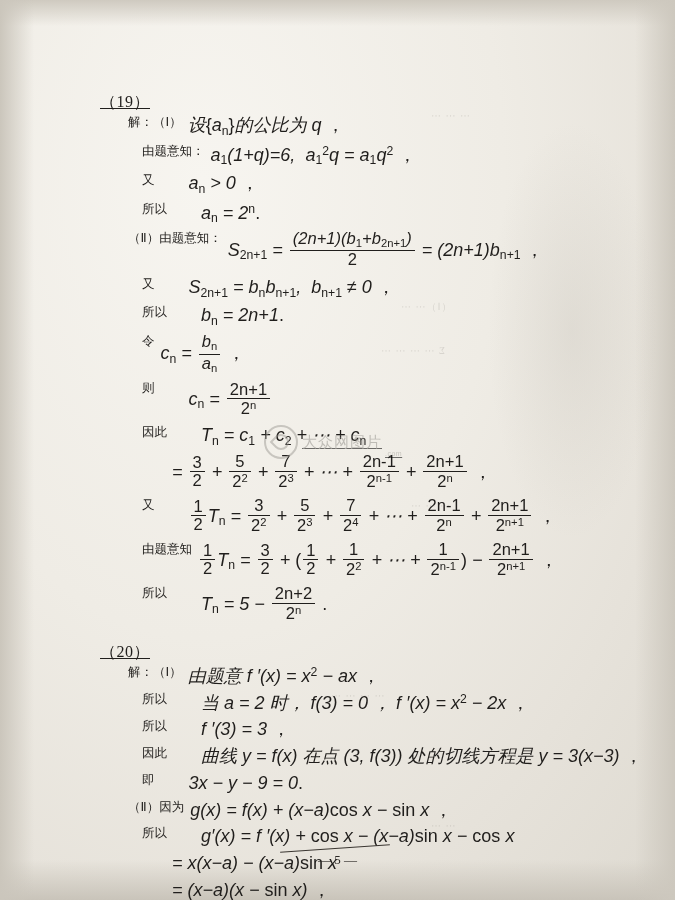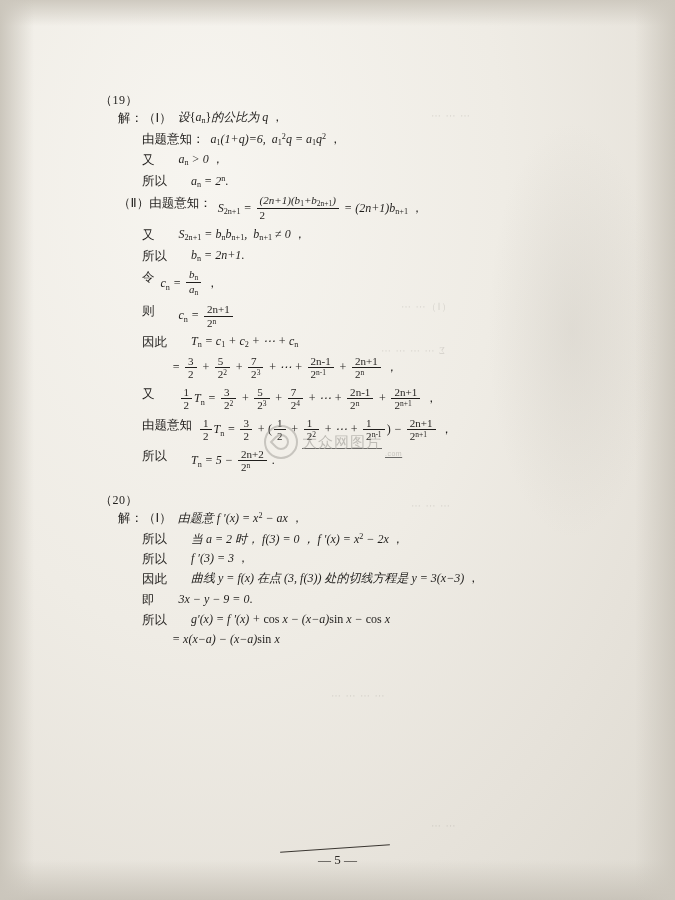--- a/index.html
+++ b/index.html
@@ -59,54 +59,56 @@
   }
 
   .content {
     position: absolute;
     left: 100px;
     top: 92px;
     width: 500px;
     color: #201e1c;
   }
   .qnum {
-    font-size: 12px;
+    font-size: 16px;
     margin: 0 0 2px 0;
     letter-spacing: 0.5px;
+    text-decoration: underline;
   }
   .block { margin-bottom: 4px; }
   .line {
     display: flex;
     align-items: flex-start;
     font-size: 12.5px;
     line-height: 1.15;
     margin: 0 0 6px 0;
     white-space: nowrap;
   }
   .lbl {
     flex: 0 0 auto;
     padding-right: 6px;
     font-size: 12.5px;
   }
-  .ind1 { margin-left: 18px; }
+  .ind1 { margin-left: 28px; }
   .ind2 { margin-left: 42px; }
   .ind3 { margin-left: 72px; }
   .math {
-    font-family: Liberation Serif, serif;
+    font-family: Liberation Sans, sans-serif;
     font-style: italic;
-    font-size: 12px;
+    font-size: 18px;
   }
   .math .up { font-style: normal; }
   sub, sup { font-style: normal; font-size: 0.68em; }
   sub { vertical-align: -0.3em; }
   sup { vertical-align: 0.45em; }
   .frac {
     display: inline-flex;
     flex-direction: column;
     vertical-align: middle;
+    text-align: center;
     font-size: 0.92em;
     margin: 0 2px;
     position: relative;
     top: -0.05em;
   }
   .frac .num { padding: 0 3px; line-height: 1.05; }
   .frac .den { padding: 0 3px; border-top: 1px solid #201e1c; line-height: 1.12; }
   .pagenum {
     position: absolute;
     left: 0; right: 0;
@@ -385,30 +387,37 @@
       <div class="line ind2">
         <span class="lbl">因此</span>
         <span class="math ind1">曲线 y = f(x) 在点 (3, f(3)) 处的切线方程是 y = 3(x−3)<span class="up"> ，</span></span>
       </div>
 
       <div class="line ind2">
         <span class="lbl">即</span>
         <span class="math ind1">3x − y − 9 = 0<span class="up">.</span></span>
       </div>
 
+      <div class="line ind1">
+        <span class="lbl">（Ⅱ）因为</span>
+        <span class="math">g(x) = f(x) + (x−a)<span class="up">cos</span> x − <span class="up">sin</span> x<span class="up"> ，</span></span>
+      </div>
 
       <div class="line ind2">
         <span class="lbl">所以</span>
         <span class="math ind1">g′(x) = f ′(x) + <span class="up">cos</span> x − (x−a)<span class="up">sin</span> x − <span class="up">cos</span> x</span>
       </div>
 
       <div class="line ind3">
         <span class="math">= x(x−a) − (x−a)<span class="up">sin</span> x</span>
       </div>
 
+      <div class="line ind3">
+        <span class="math">= (x−a)(x − <span class="up">sin</span> x)<span class="up"> ，</span></span>
+      </div>
 
     </div>
 
   </div>
 
   <div class="watermark">
     <div class="wm-logo"></div>
     <div class="wm-text">大众网图片</div>
     <div class="wm-sub">.com</div>
   </div>

